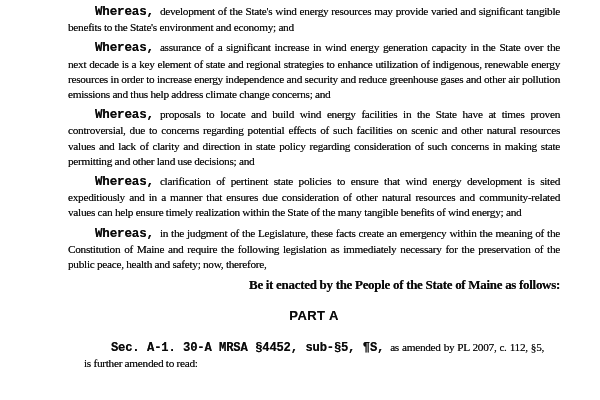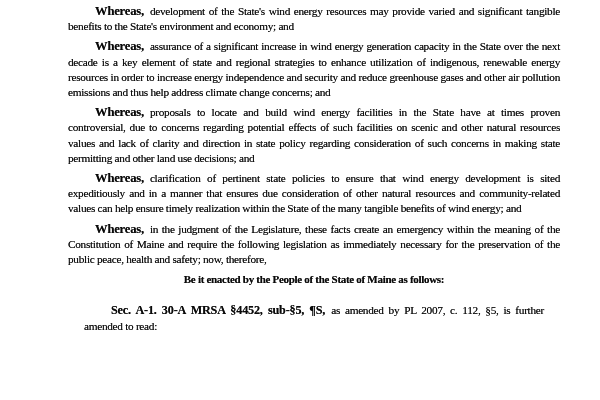--- a/index.html
+++ b/index.html
@@ -25,27 +25,28 @@
   }
   .para {
     margin: 0 0 5px 0;
     text-indent: 27px;
   }
   .lead {
     font-weight: bold;
     font-size: 12.6px;
     letter-spacing: -0.2px;
     padding-right: 6px;
+    font-family: Liberation Mono, monospace;
   }
   .enacting {
     margin: 3px 0 0 0;
     text-indent: 0;
     font-weight: bold;
-    font-size: 11px;
-    text-align: center;
+    font-size: 13px;
+    text-align: right;
   }
   .part-heading {
     margin: 16px 0 14px 0;
     text-indent: 0;
     text-align: center;
     font-family: "Liberation Sans", sans-serif;
     font-weight: bold;
     font-size: 13px;
     letter-spacing: 0.4px;
   }
@@ -78,18 +79,19 @@
     <span class="lead">Whereas,</span><span>clarification of pertinent state policies to ensure that wind energy development is sited expeditiously and in a manner that ensures due consideration of other natural resources and community-related values can help ensure timely realization within the State of the many tangible benefits of wind energy; and</span>
   </p>
 
 
   <p class="para">
     <span class="lead">Whereas,</span><span>in the judgment of the Legislature, these facts create an emergency within the meaning of the Constitution of Maine and require the following legislation as immediately necessary for the preservation of the public peace, health and safety; now, therefore,</span>
   </p>
 
   <p class="para enacting">Be it enacted by the People of the State of Maine as follows:</p>
 
+  <p class="para part-heading">PART A</p>
 
   <p class="para section-para">
     <span class="lead">Sec. A-1. 30-A MRSA §4452, sub-§5, ¶S,</span><span>as amended by PL 2007, c. 112, §5, is further amended to read:</span>
   </p>
 
 </div>
 
 </body></html>

